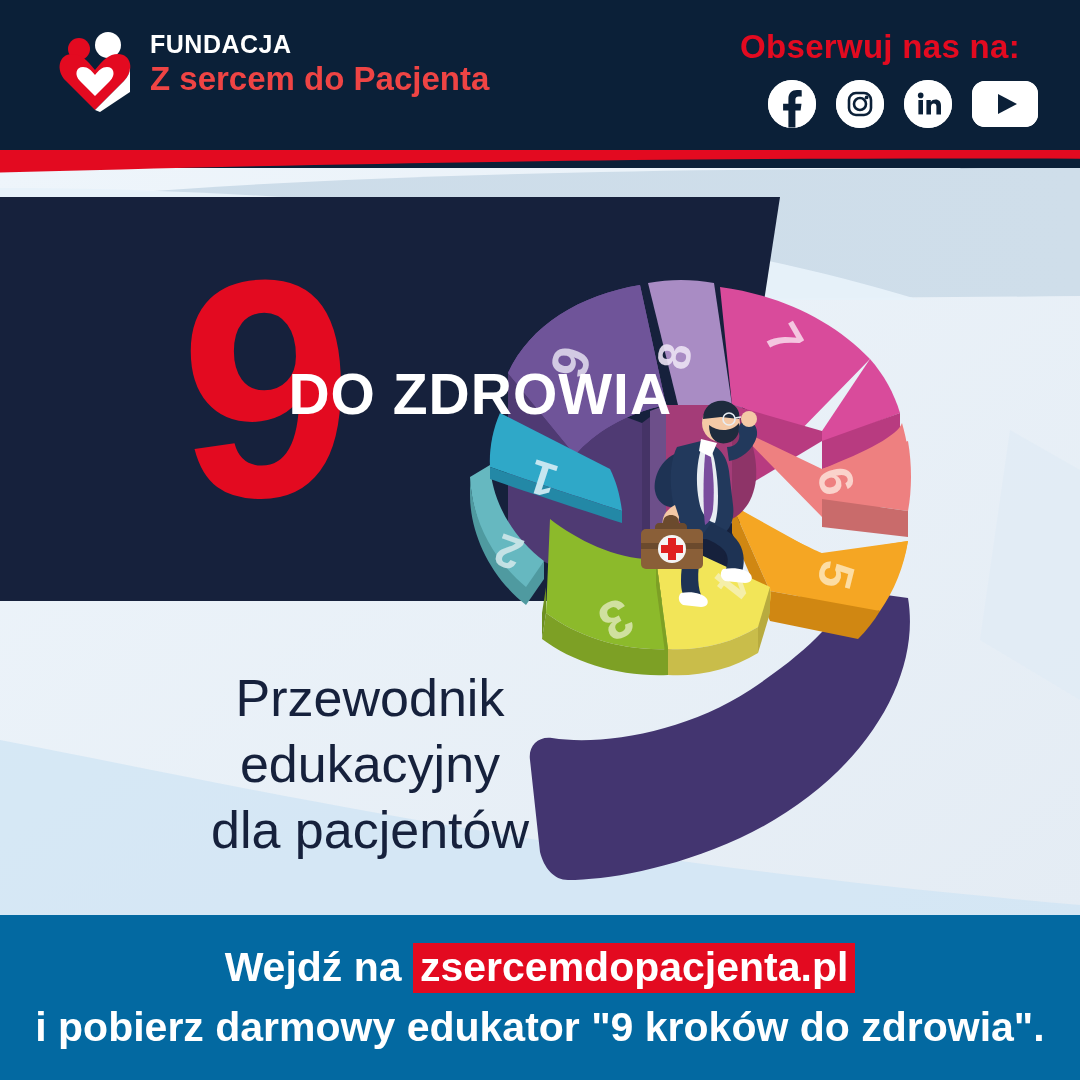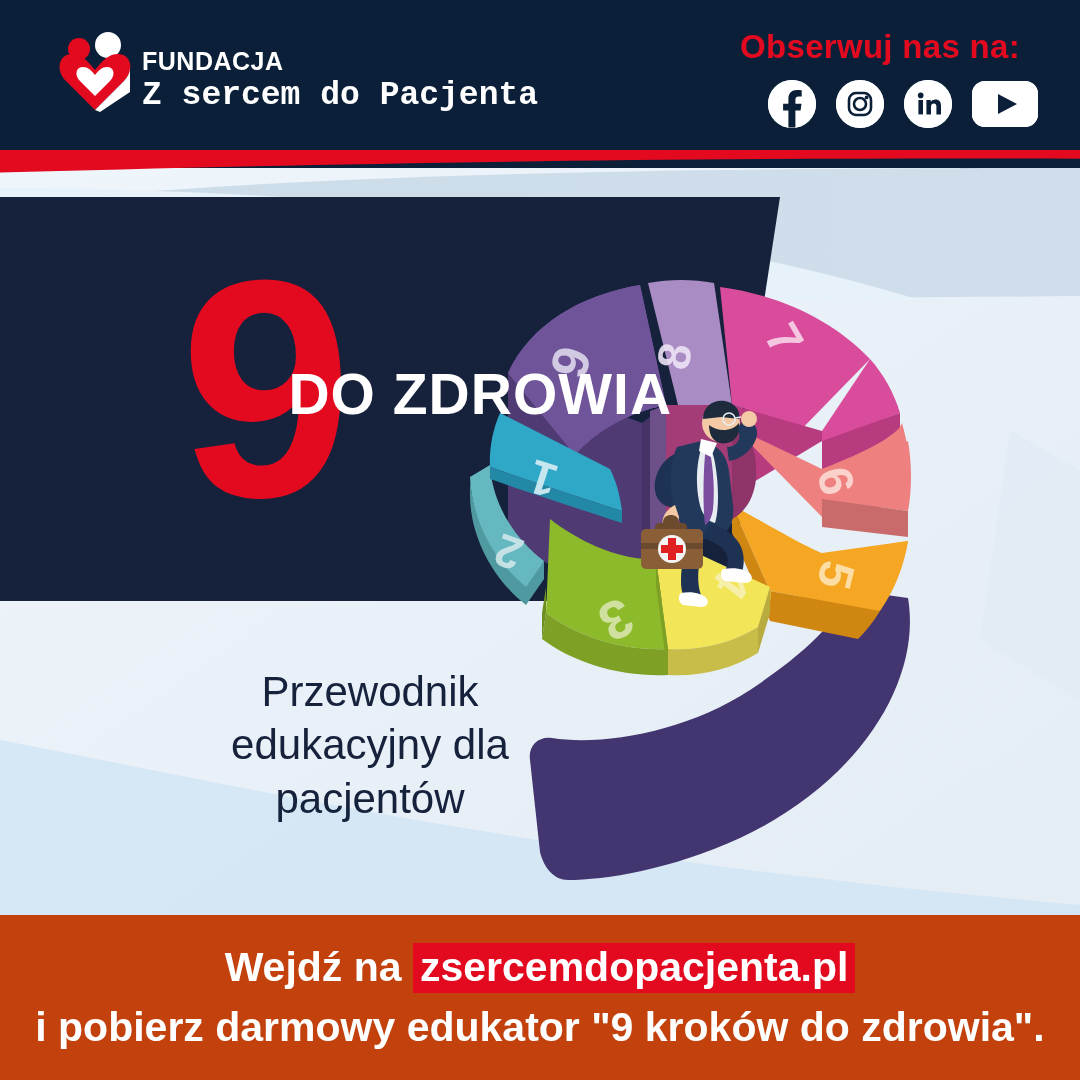--- a/index.html
+++ b/index.html
@@ -7,25 +7,25 @@
   body {
     font-family:"Liberation Sans", sans-serif;
     background:#0b2038;
     overflow:hidden;
     position:relative;
   }
   #poster { position:absolute; inset:0; width:1080px; height:1080px; overflow:hidden; }
 
   
   .header { position:absolute; left:0; top:0; width:1080px; height:150px; background:#0b2038; z-index:20; }
-  .logo-wrap { position:absolute; left:56px; top:32px; display:flex; align-items:flex-end; gap:8px; }
+  .logo-wrap { position:absolute; left:56px; top:32px; display:flex; align-items:flex-start; gap:16px; }
   .logo-mark { width:78px; height:80px; position:relative; flex:0 0 auto; }
   .logo-text { display:flex; flex-direction:column; line-height:1; }
   .logo-line1 { font-size:25px; font-weight:bold; letter-spacing:0.5px; color:#ffffff; }
-  .logo-line2 { font-size:33px; font-weight:bold; color:#ffffff; margin-top:5px;font-family:Liberation Mono, monospace; }
+  .logo-line2 { font-size:33px; font-weight:bold; color:#ef4444; margin-top:5px; }
 
   .follow-wrap { position:absolute; right:40px; top:28px; width:320px; text-align:center; }
   .follow-label { color:#e30a20; font-size:33px; font-weight:bold; letter-spacing:0.3px; }
   .social-row { display:flex; justify-content:flex-end; align-items:center; gap:20px; margin-top:14px; padding-right:2px; }
   .soc { width:48px; height:48px; border-radius:50%; background:#ffffff; position:relative;
          display:flex; align-items:center; justify-content:center; flex:0 0 auto; }
   .soc.yt { width:66px; height:46px; border-radius:13px; }
 
   
   .red-stripe { position:absolute; left:0; top:150px; width:1080px; height:26px; z-index:9; }
@@ -36,24 +36,24 @@
 
   
   .headline { position:absolute; left:180px; top:268px; z-index:14; display:flex; align-items:flex-start; }
   .big9 { font-size:310px; line-height:0.78; font-weight:bold; color:#e30a20; letter-spacing:-10px; }
   .head-words { margin-left:-12px; margin-top:92px; }
   .hw1 { font-size:57px; font-weight:bold; color:#ffffff; letter-spacing:1px; line-height:1.02; }
   .hw2 { font-size:57px; font-weight:bold; color:#ffffff; letter-spacing:1px; line-height:1.02; margin-left:-42px; margin-top:5px; }
 
   
   .subtitle { position:absolute; left:210px; top:665px; width:320px; text-align:center; z-index:14;
-              color:#16213c; font-size:42px; line-height:1.27; }
-
-  
-  .footer { position:absolute; left:0; top:915px; width:1080px; height:165px; background:#c2410c; z-index:20;
+              color:#16213c; font-size:52px; line-height:1.27; }
+
+  
+  .footer { position:absolute; left:0; top:915px; width:1080px; height:165px; background:#0369a1; z-index:20;
             display:flex; flex-direction:column; align-items:center; justify-content:center; }
   .foot1 { font-size:41px; font-weight:bold; color:#ffffff; white-space:nowrap; }
   .foot1 .hl { background:#e30a20; color:#ffffff; padding:1px 7px 3px 7px; }
   .foot2 { font-size:41px; font-weight:bold; color:#ffffff; white-space:nowrap; margin-top:13px; }
 
   
   .chart { position:absolute; left:470px; top:255px; width:470px; height:420px; z-index:13; }
   .swoosh9 { position:absolute; left:510px; top:590px; width:430px; height:300px; z-index:11; }
   .man { position:absolute; left:625px; top:385px; width:170px; height:225px; z-index:16; }
   svg { display:block; overflow:visible; }

